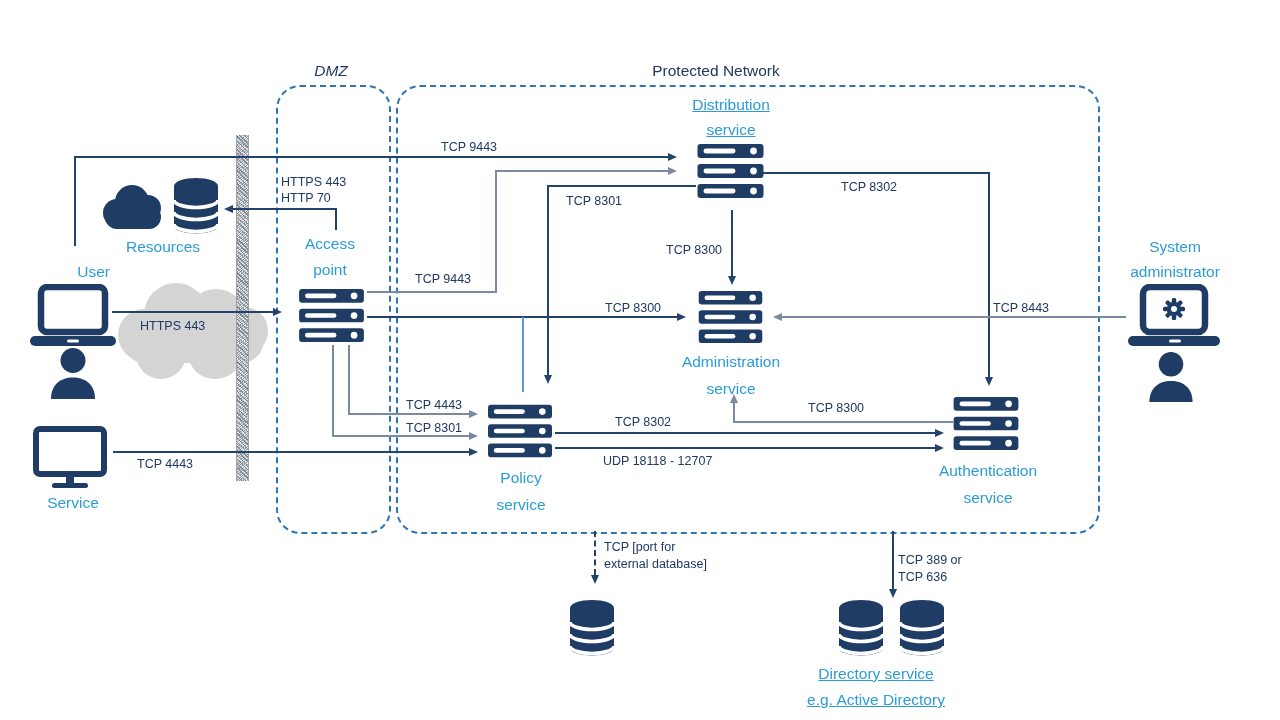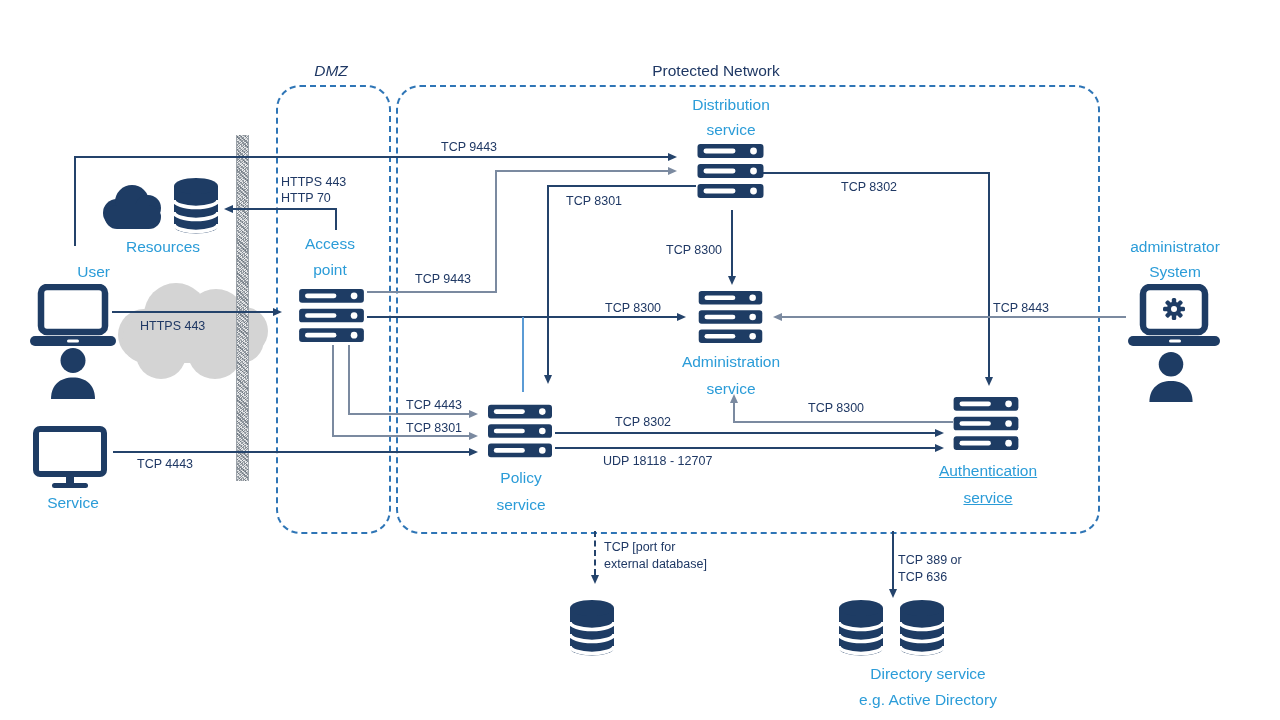--- a/index.html
+++ b/index.html
@@ -292,38 +292,38 @@
   <div class="port" style="left:898px;top:552px;">TCP 389 or</div>
   <div class="port" style="left:898px;top:569px;">TCP 636</div>
 
   <div class="nlabel" style="left:40px;top:259px;width:70px;text-align:right;">User</div>
   <div class="nlabel" style="left:108px;top:234px;width:110px;">Resources</div>
   <div class="nlabel" style="left:25px;top:490px;width:96px;">Service</div>
   <div class="nlabel" style="left:283px;top:231px;width:94px;line-height:26px;">
     <div>Access</div>
       <div>point</div>
   </div>
-  <div class="nlabel" style="left:666px;top:92px;width:130px;">
+  <div class="nlabel" style="left:666px;top:92px;width:130px;text-decoration:underline;">
     <div>Distribution</div>
       <div>service</div>
   </div>
   <div class="nlabel" style="left:651px;top:348px;width:160px;line-height:27px;">
     <div>Administration</div>
       <div>service</div>
   </div>
   <div class="nlabel" style="left:466px;top:464px;width:110px;line-height:27px;">
     <div>Policy</div>
       <div>service</div>
   </div>
-  <div class="nlabel" style="left:908px;top:457px;width:160px;line-height:27px;text-decoration:underline;">
+  <div class="nlabel" style="left:908px;top:457px;width:160px;line-height:27px;">
     <div>Authentication</div>
       <div>service</div>
   </div>
   <div class="nlabel" style="left:1095px;top:234px;width:160px;">
-    <div>administrator</div>
-      <div>System</div>
-  </div>
-  <div class="nlabel" style="left:828px;top:661px;width:200px;line-height:26px;">
+    <div>System</div>
+      <div>administrator</div>
+  </div>
+  <div class="nlabel" style="left:776px;top:661px;width:200px;line-height:26px;text-decoration:underline;">
     <div>Directory service</div>
       <div>e.g. Active Directory</div>
   </div>
 
 </div>
 
 </body></html>

